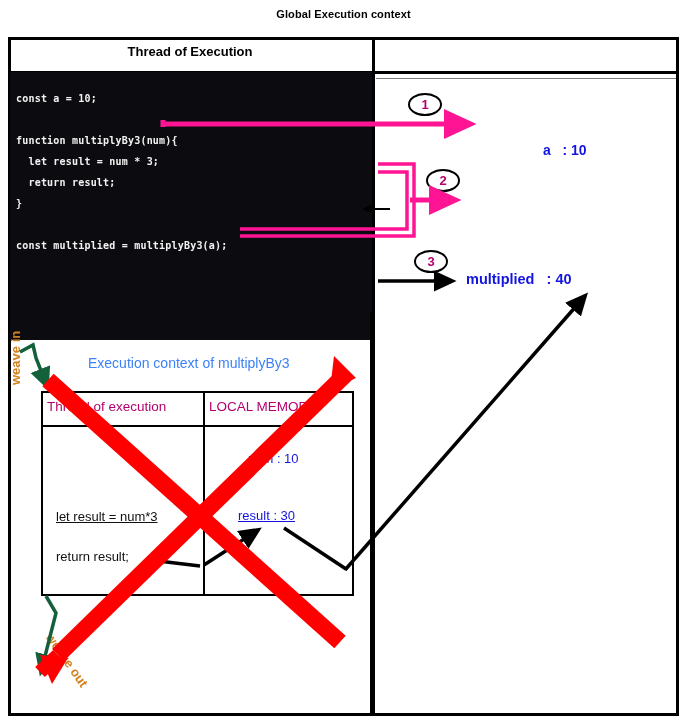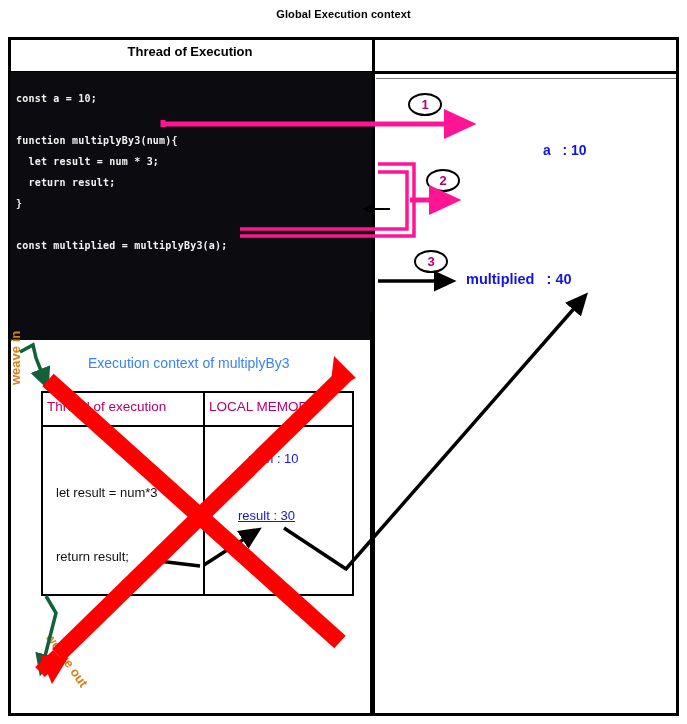--- a/index.html
+++ b/index.html
@@ -51,21 +51,21 @@
   
   .ctx-title{position:absolute;left:88px;top:355px;color:#3b82f6;font-size:14px;}
   .inner-box{position:absolute;left:41px;top:391px;width:313px;height:205px;
              border:2px solid #000;box-sizing:border-box;background:transparent;}
   .inner-head-rule{position:absolute;left:41px;top:425px;width:313px;height:2px;background:#000;}
   .inner-vdiv{position:absolute;left:203px;top:391px;width:2px;height:205px;background:#000;}
   .inner-head{position:absolute;color:#b4006e;font-size:13.5px;top:399px;}
   .inner-head.l{left:47px;}
   .inner-head.r{left:209px;}
   .inner-txt{position:absolute;font-size:13px;color:#111;}
-  .t-let{left:56px;top:485px;}
+  .t-let{left:56px;top:509px;text-decoration:underline;}
   .t-ret{left:56px;top:549px;}
   .lm{position:absolute;font-size:13px;color:#1414e0;}
   .lm-num{left:248px;top:451px;}
   .lm-res{left:238px;top:508px;text-decoration:underline;}
 
   
   .tall-vline{position:absolute;left:370px;top:312px;width:4px;height:404px;background:#000;}
 
   svg.overlay{position:absolute;left:0;top:0;width:687px;height:724px;
               pointer-events:none;overflow:visible;}

